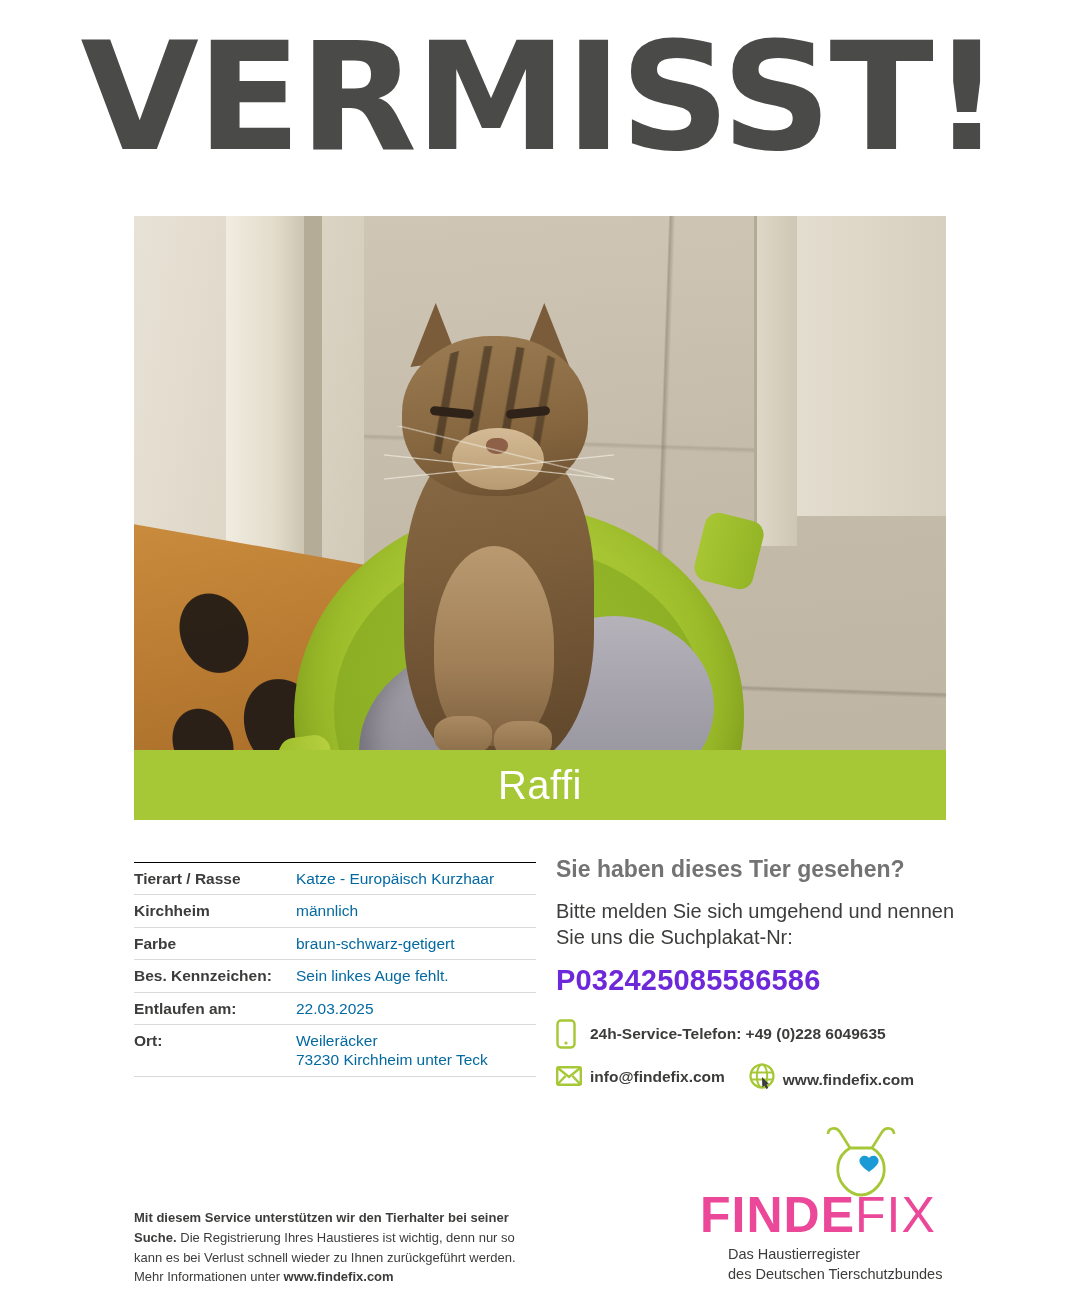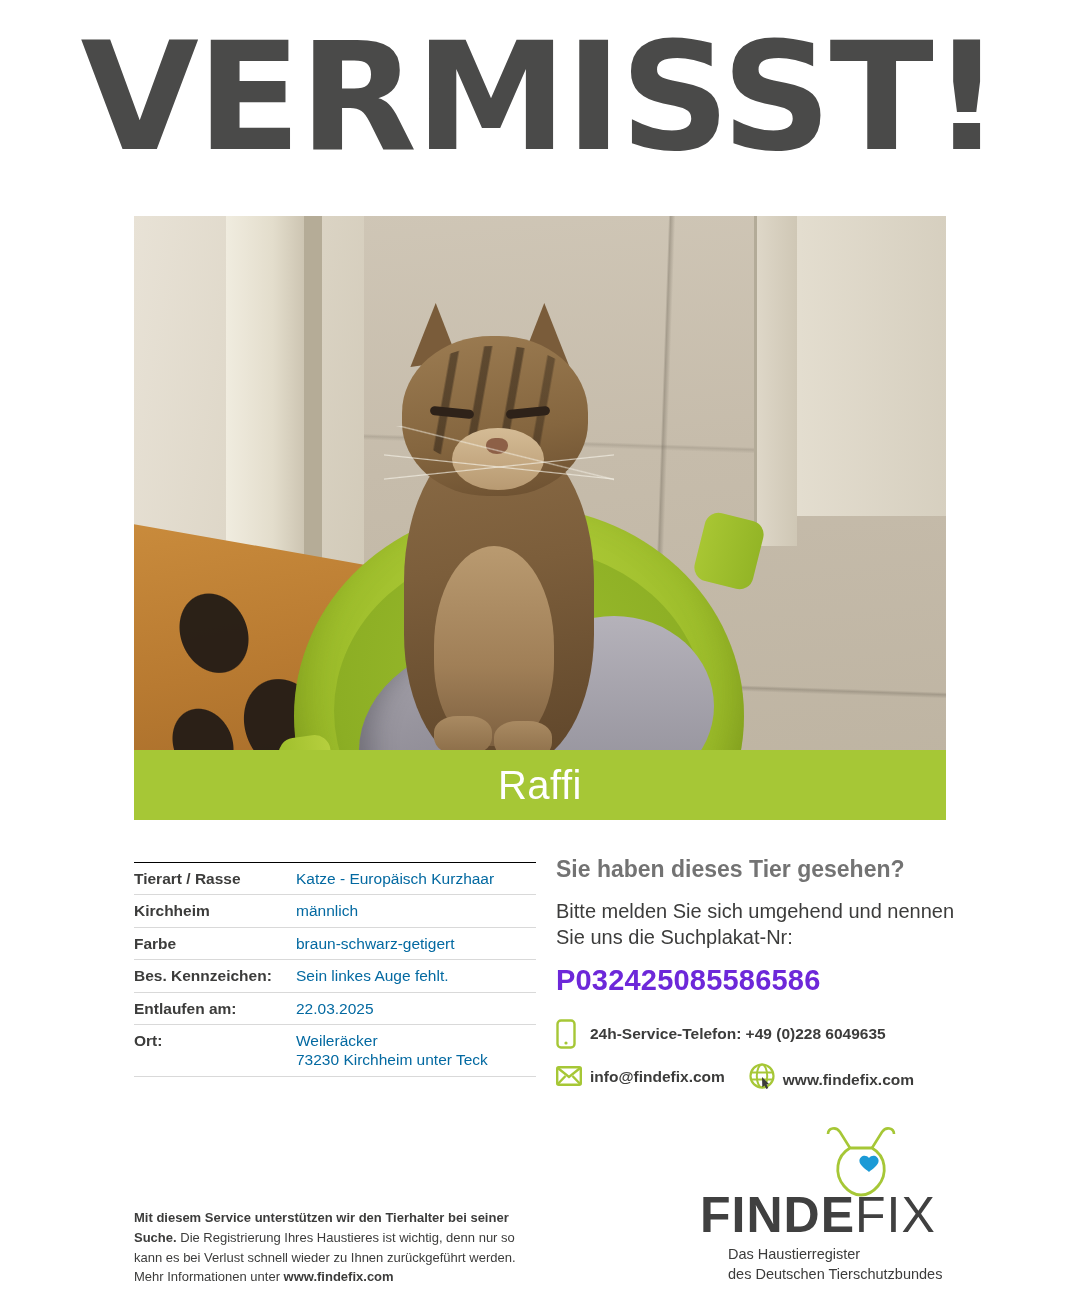--- a/index.html
+++ b/index.html
@@ -361,21 +361,21 @@
     position: absolute;
     left: 106px;
     top: -6px;
   }
   .logo-word {
     position: absolute;
     left: 0;
     top: 58px;
     font-size: 50px;
     letter-spacing: 1px;
-    color: #404040;
+    color: #ec4899;
     font-family: "Liberation Sans", sans-serif;
     font-weight: normal;
   }
   .logo-word b { font-weight: bold; }
   .logo-sub {
     position: absolute;
     left: 28px;
     top: 116px;
     font-size: 14.5px;
     line-height: 1.4;

